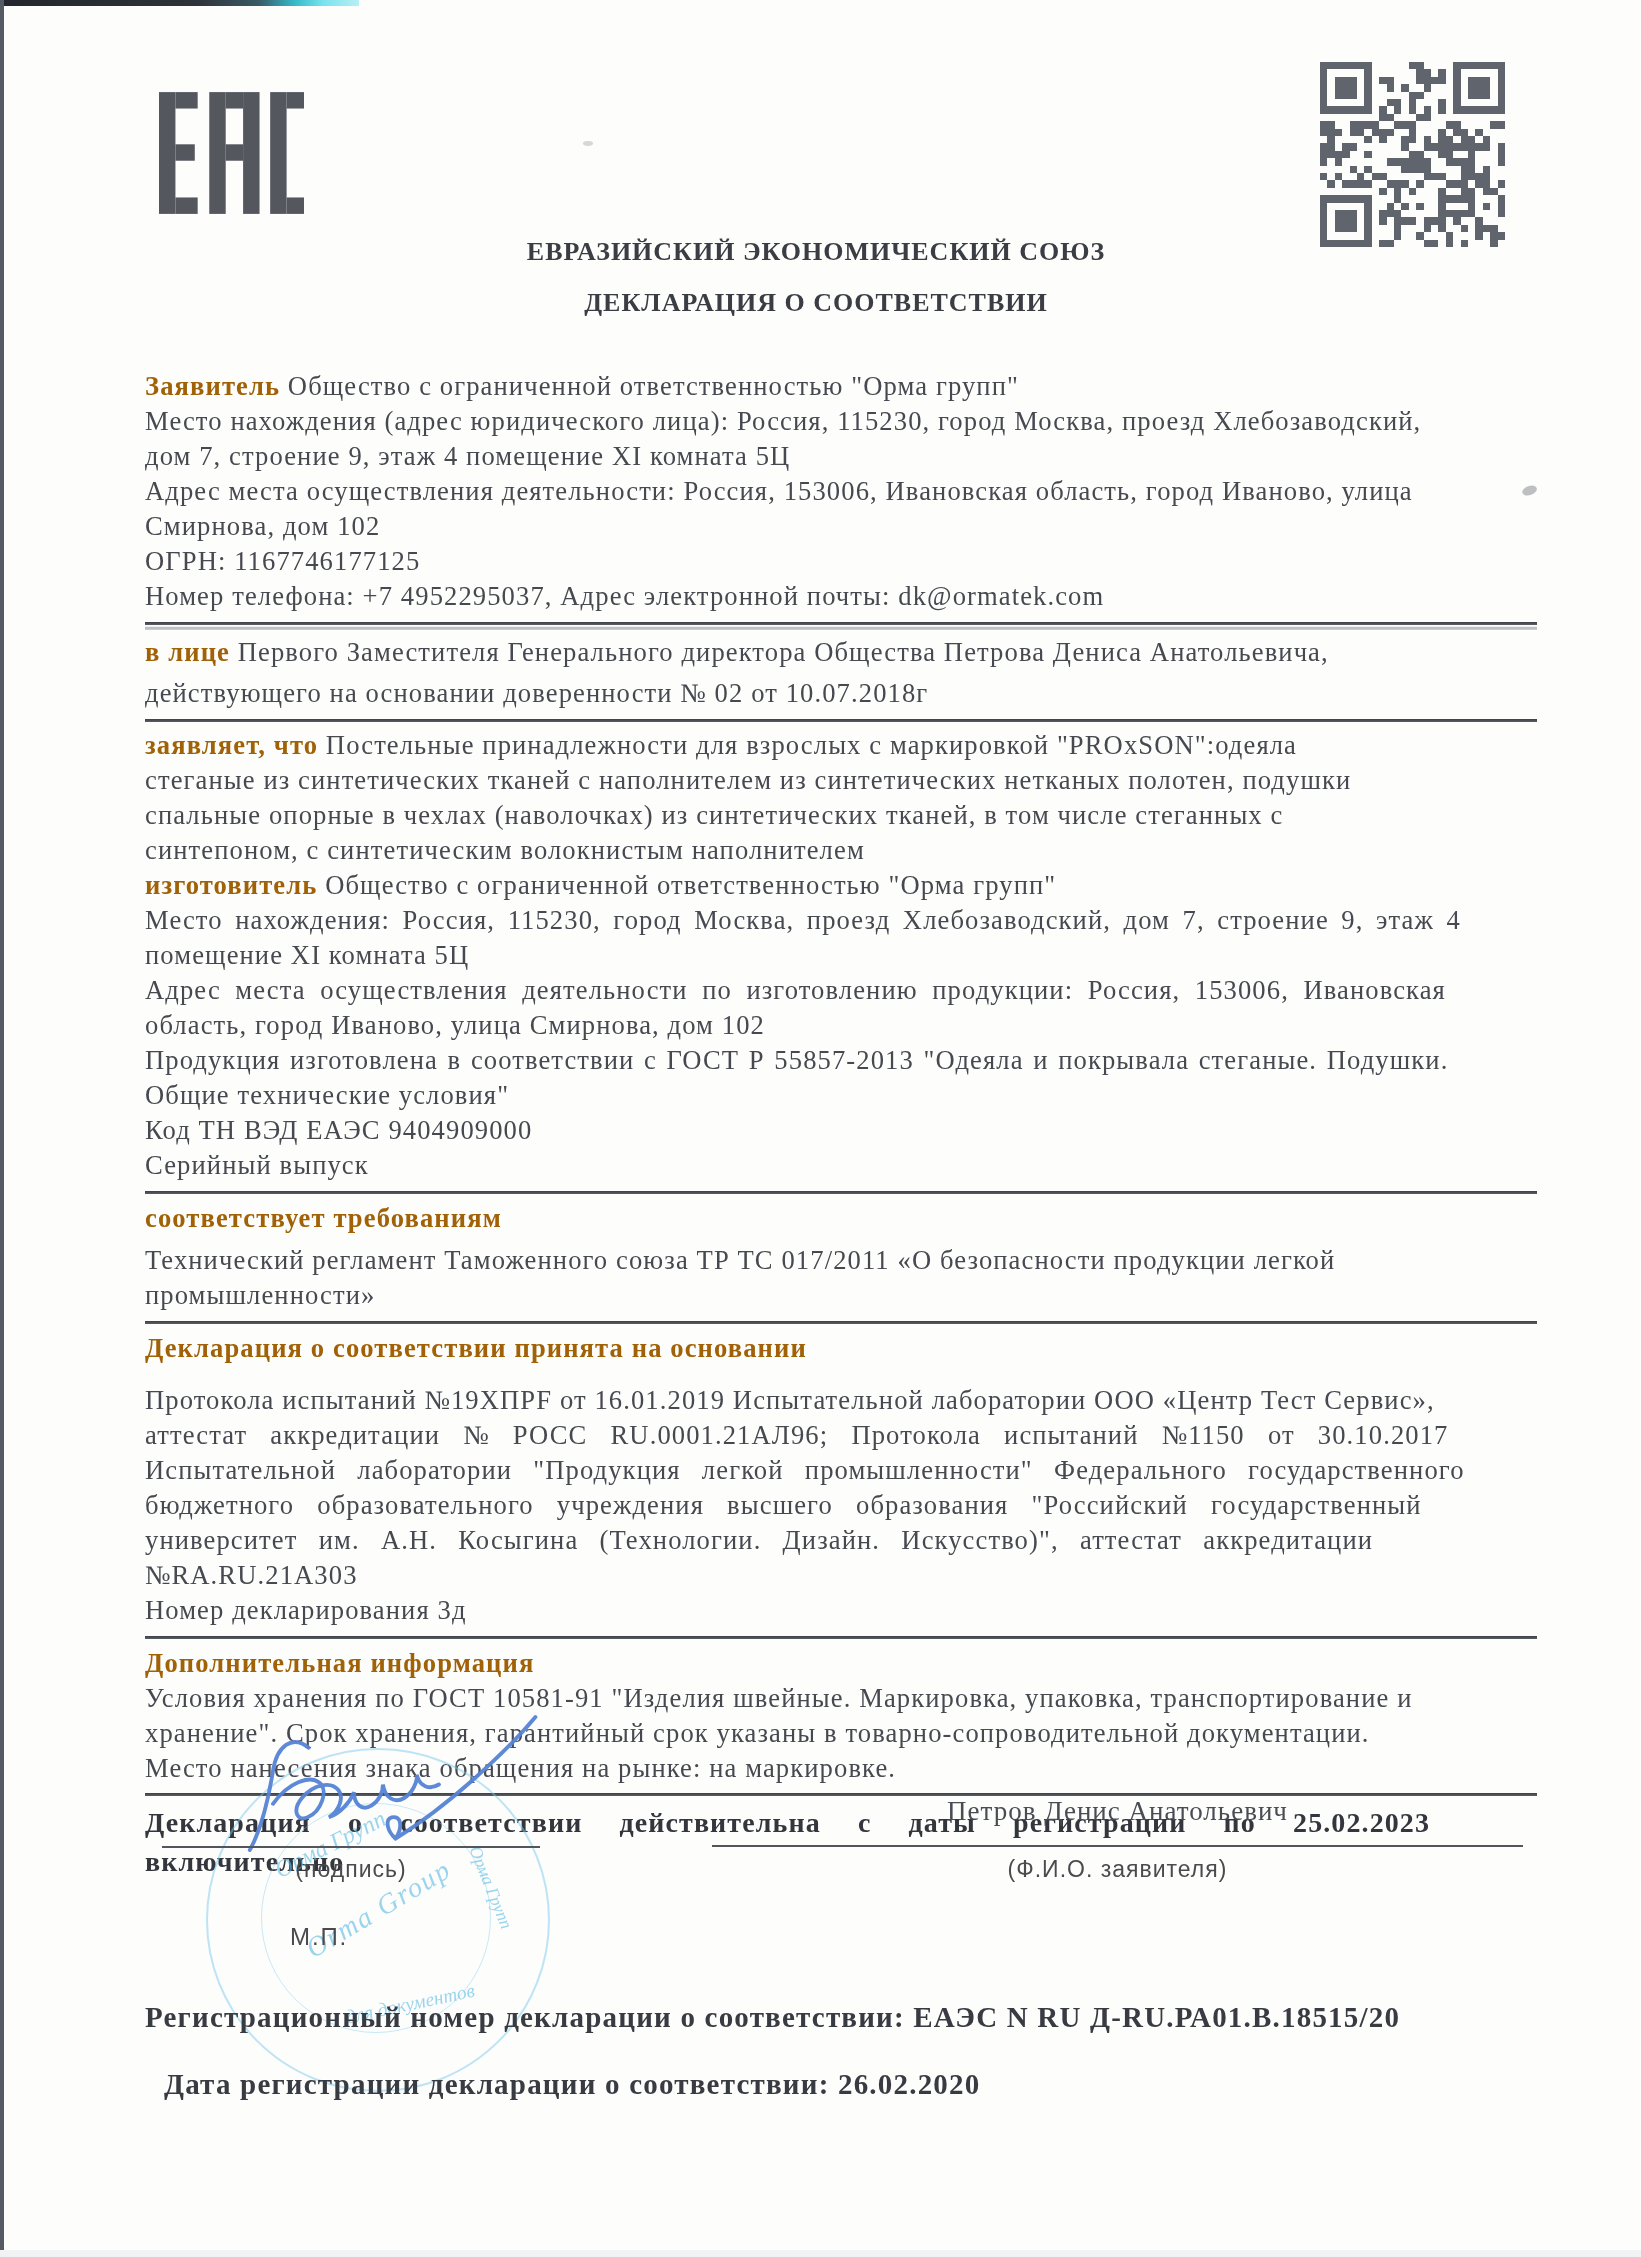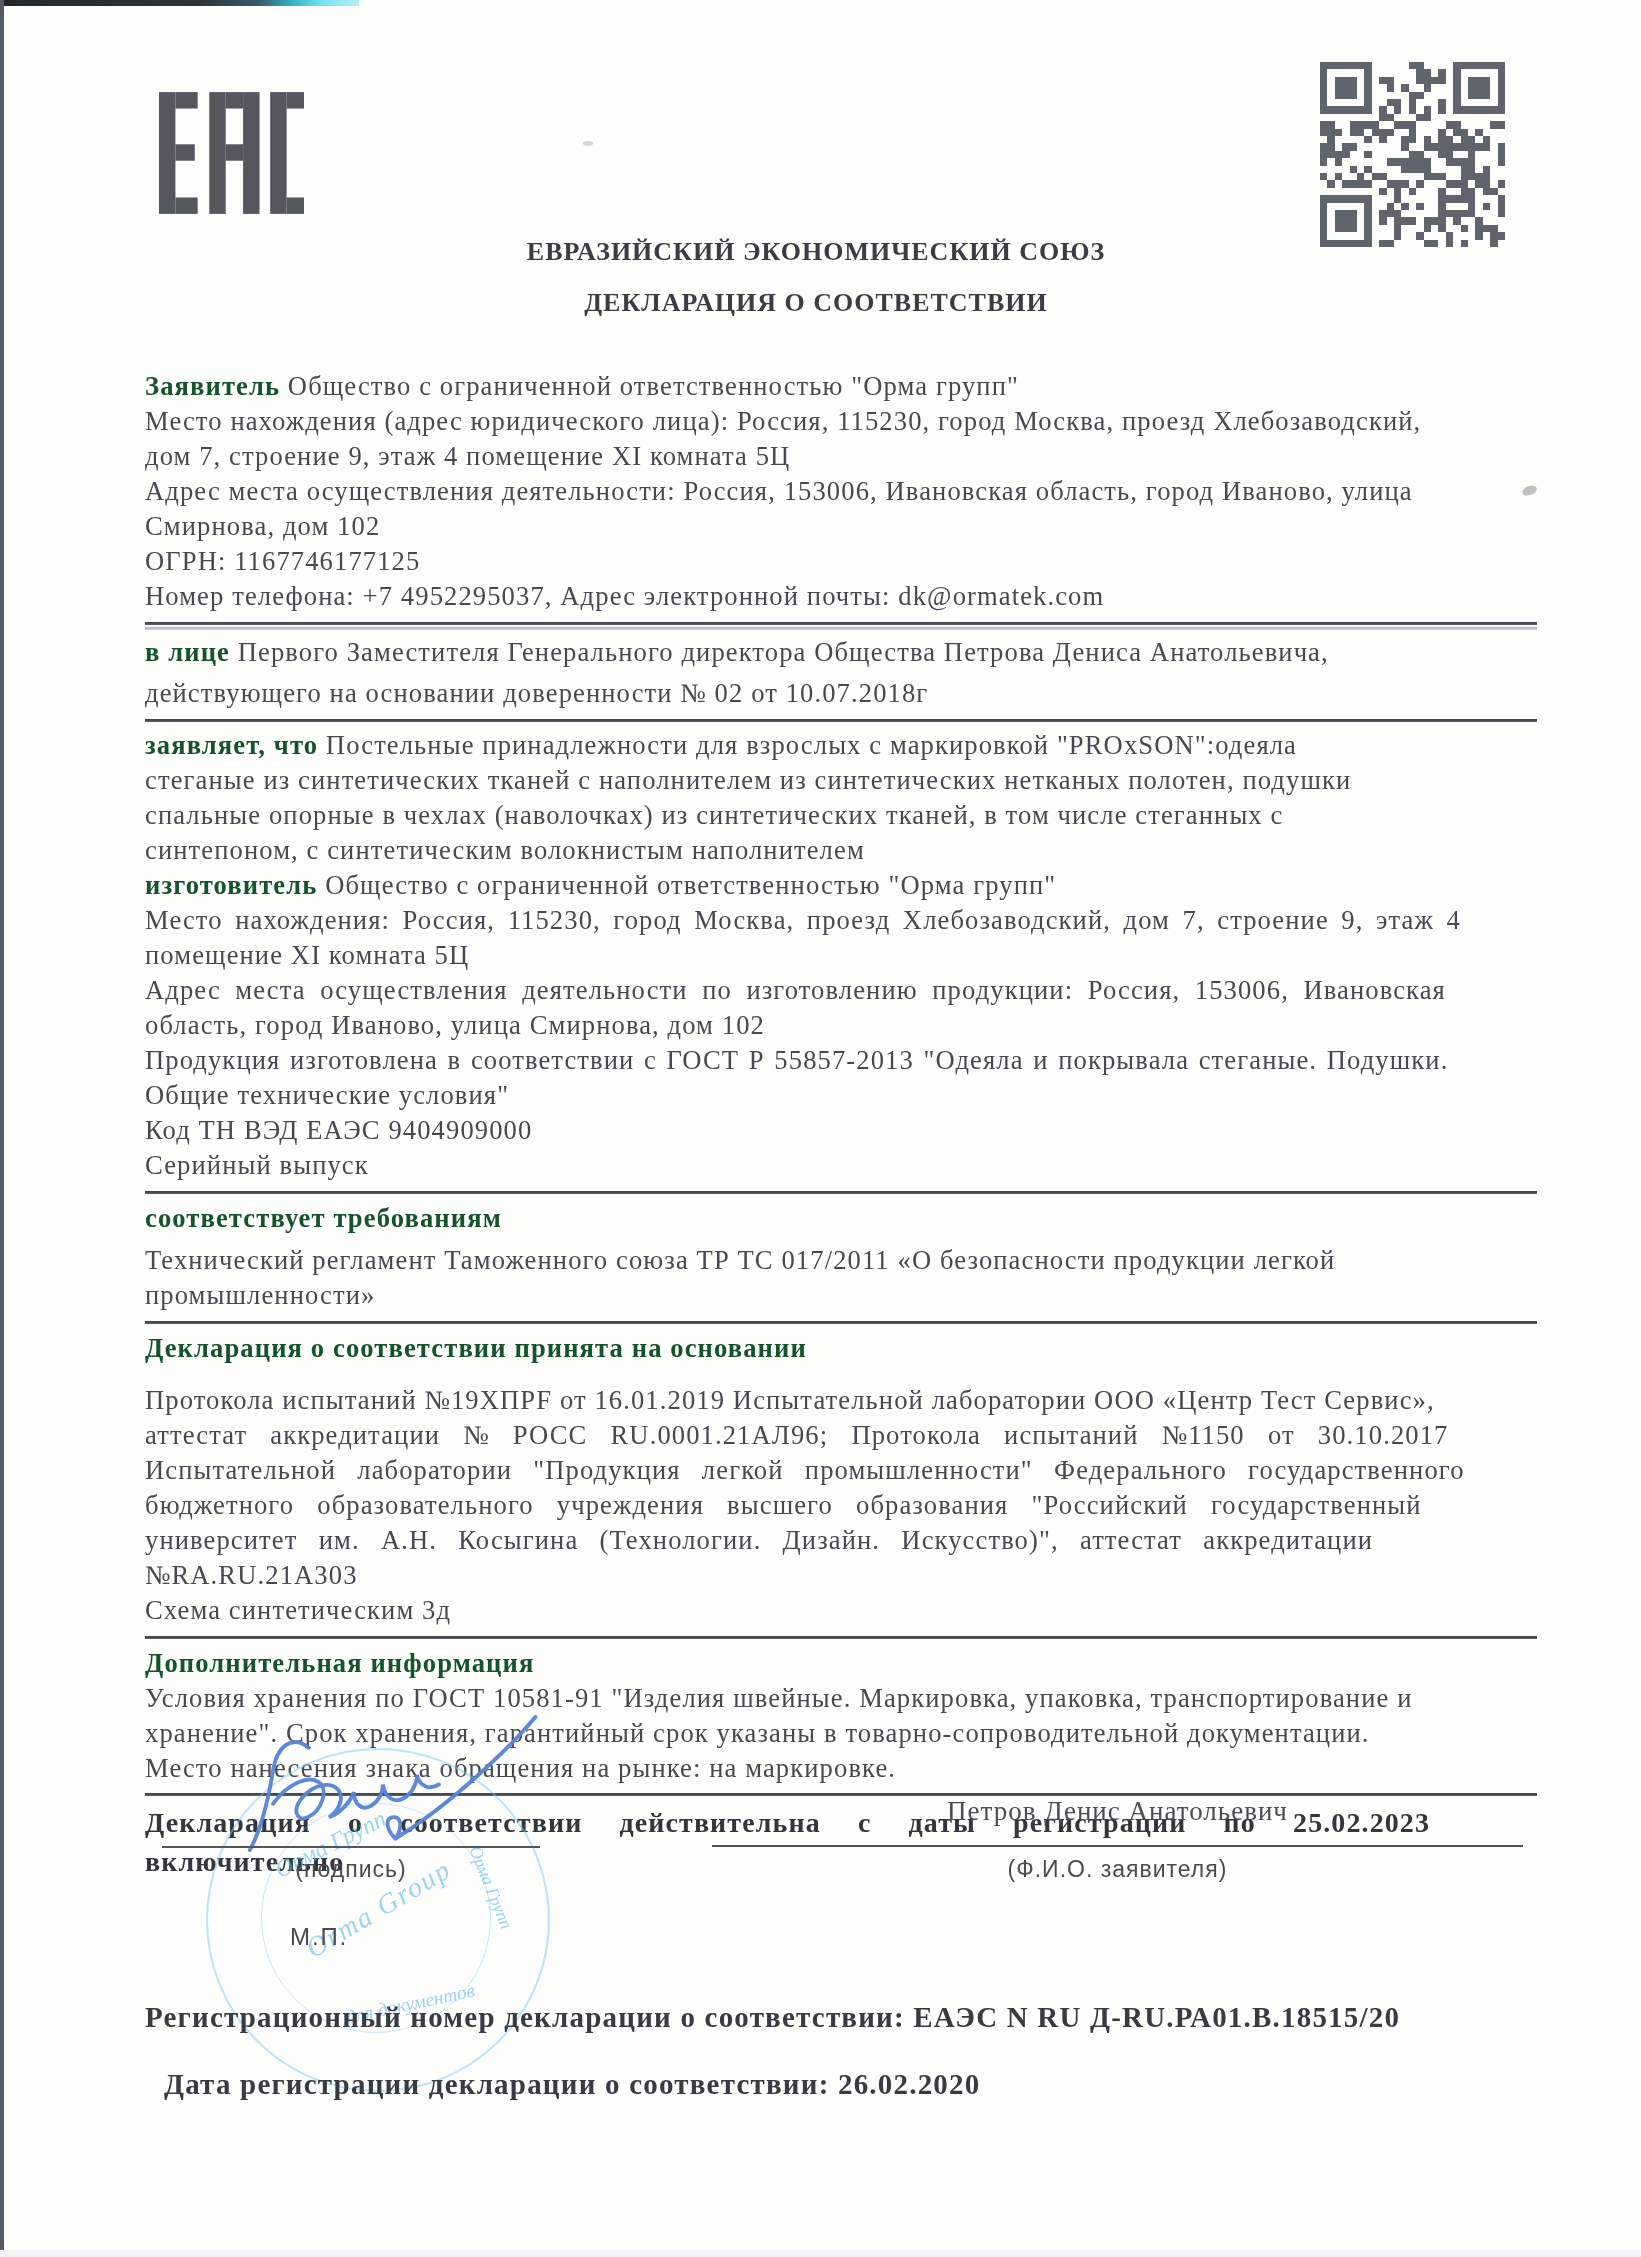--- a/index.html
+++ b/index.html
@@ -20,21 +20,21 @@
 
   
   .eac-logo{position:absolute;left:159px;top:92px;}
   .qr{position:absolute;left:1320px;top:62px;width:185px;height:185px;}
   .title-wrap{position:absolute;left:145px;top:226px;width:1342px;text-align:center;}
   .title-line{font-weight:bold;font-size:26px;line-height:51px;color:#3b3d44;letter-spacing:1px;white-space:nowrap;}
 
   
   .doc-body{position:absolute;left:145px;top:369px;width:1392px;}
   .tl{white-space:nowrap;line-height:35px;font-size:26.6px;letter-spacing:1.1px;}
-  .tl .bseg{font-weight:bold;color:#14532d;margin-right:7.7px;}
+  .tl .bseg{font-weight:bold;color:#a16207;margin-right:7.7px;}
   .tl.big-bold{font-size:28px;line-height:39px;}
   .tl.big-bold .bseg{color:#34363d;}
   .rule{height:2.9px;width:1392px;margin:7.7px 0 6.8px 0;
     background:linear-gradient(#3d4046,#5a5e65);}
   .rule.double{box-shadow:0 4.8px 0 rgba(110,115,122,.45);margin-bottom:10.6px;}
 
   
   .sigline{position:absolute;height:1.9px;background:#53555b;}
   .sig-caption{position:absolute;font-family:"Liberation Sans", sans-serif;
     font-size:23px;color:#4b4b4f;text-align:center;letter-spacing:1px;}
@@ -428,21 +428,21 @@
       <div class="tl" style="margin-top: 7.7px;"><span>Технический регламент Таможенного союза ТР ТС 017/2011 «О безопасности продукции легкой</span></div>
       <div class="tl"><span>промышленности»</span></div>
       <div class="rule"></div>
       <div class="tl"><span class="bseg">Декларация о соответствии принята на основании</span></div>
       <div class="tl" style="margin-top: 17.4px;"><span>Протокола испытаний №19ХПРF от 16.01.2019 Испытательной лаборатории ООО «Центр Тест Сервис»,</span></div>
       <div class="tl" style="word-spacing: 15.4px;"><span>аттестат аккредитации № РОСС RU.0001.21АЛ96; Протокола испытаний №1150 от 30.10.2017</span></div>
       <div class="tl" style="word-spacing: 13.5px;"><span>Испытательной лаборатории "Продукция легкой промышленности" Федерального государственного</span></div>
       <div class="tl" style="word-spacing: 15.4px;"><span>бюджетного образовательного учреждения высшего образования "Российский государственный</span></div>
       <div class="tl" style="word-spacing: 13.5px;"><span>университет им. А.Н. Косыгина (Технологии. Дизайн. Искусство)", аттестат аккредитации</span></div>
       <div class="tl"><span>№RA.RU.21А303</span></div>
-      <div class="tl"><span>Схема синтетическим 3д</span></div>
+      <div class="tl"><span>Номер декларирования 3д</span></div>
       <div class="rule"></div>
       <div class="tl"><span class="bseg">Дополнительная информация</span></div>
       <div class="tl"><span>Условия хранения по ГОСТ 10581-91 "Изделия швейные. Маркировка, упаковка, транспортирование и</span></div>
       <div class="tl"><span>хранение". Срок хранения, гарантийный срок указаны в товарно-сопроводительной документации.</span></div>
       <div class="tl"><span>Место нанесения знака обращения на рынке: на маркировке.</span></div>
       <div class="rule"></div>
       <div class="tl big-bold" style="word-spacing: 29px; margin-top: 3.9px;"><span class="bseg">Декларация о соответствии действительна с даты регистрации по 25.02.2023</span></div>
       <div class="tl big-bold"><span class="bseg">включительно</span></div>
     </div>
 

